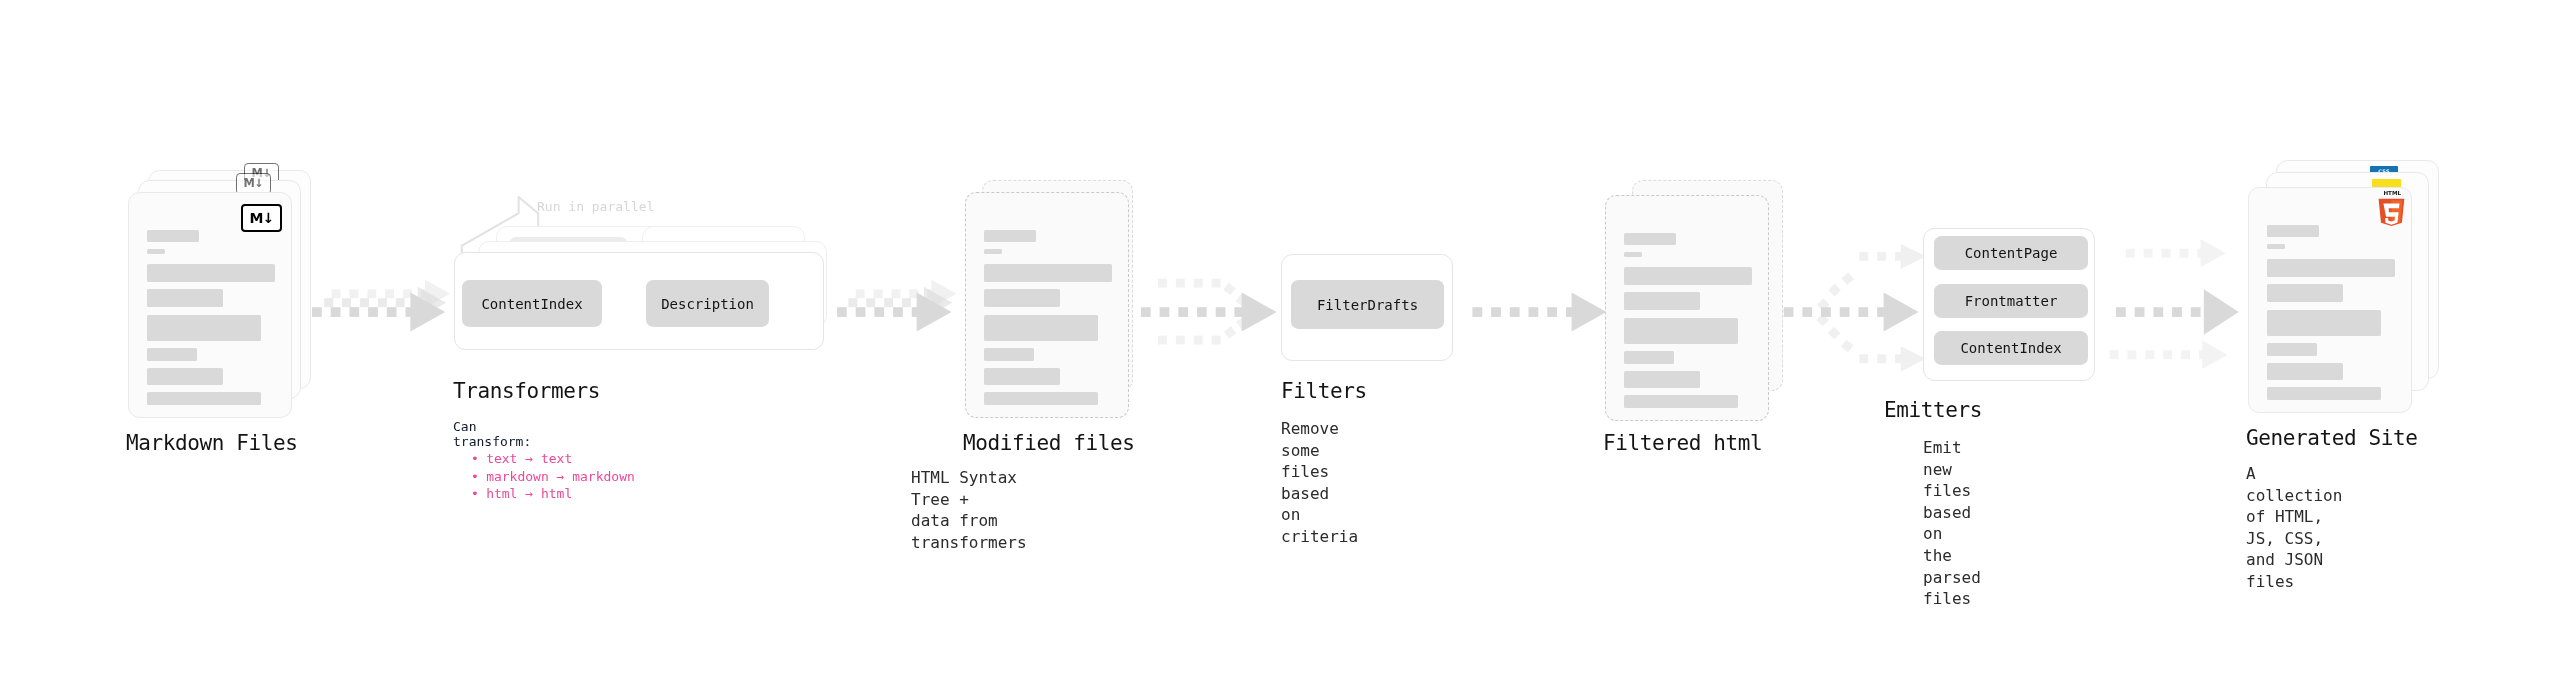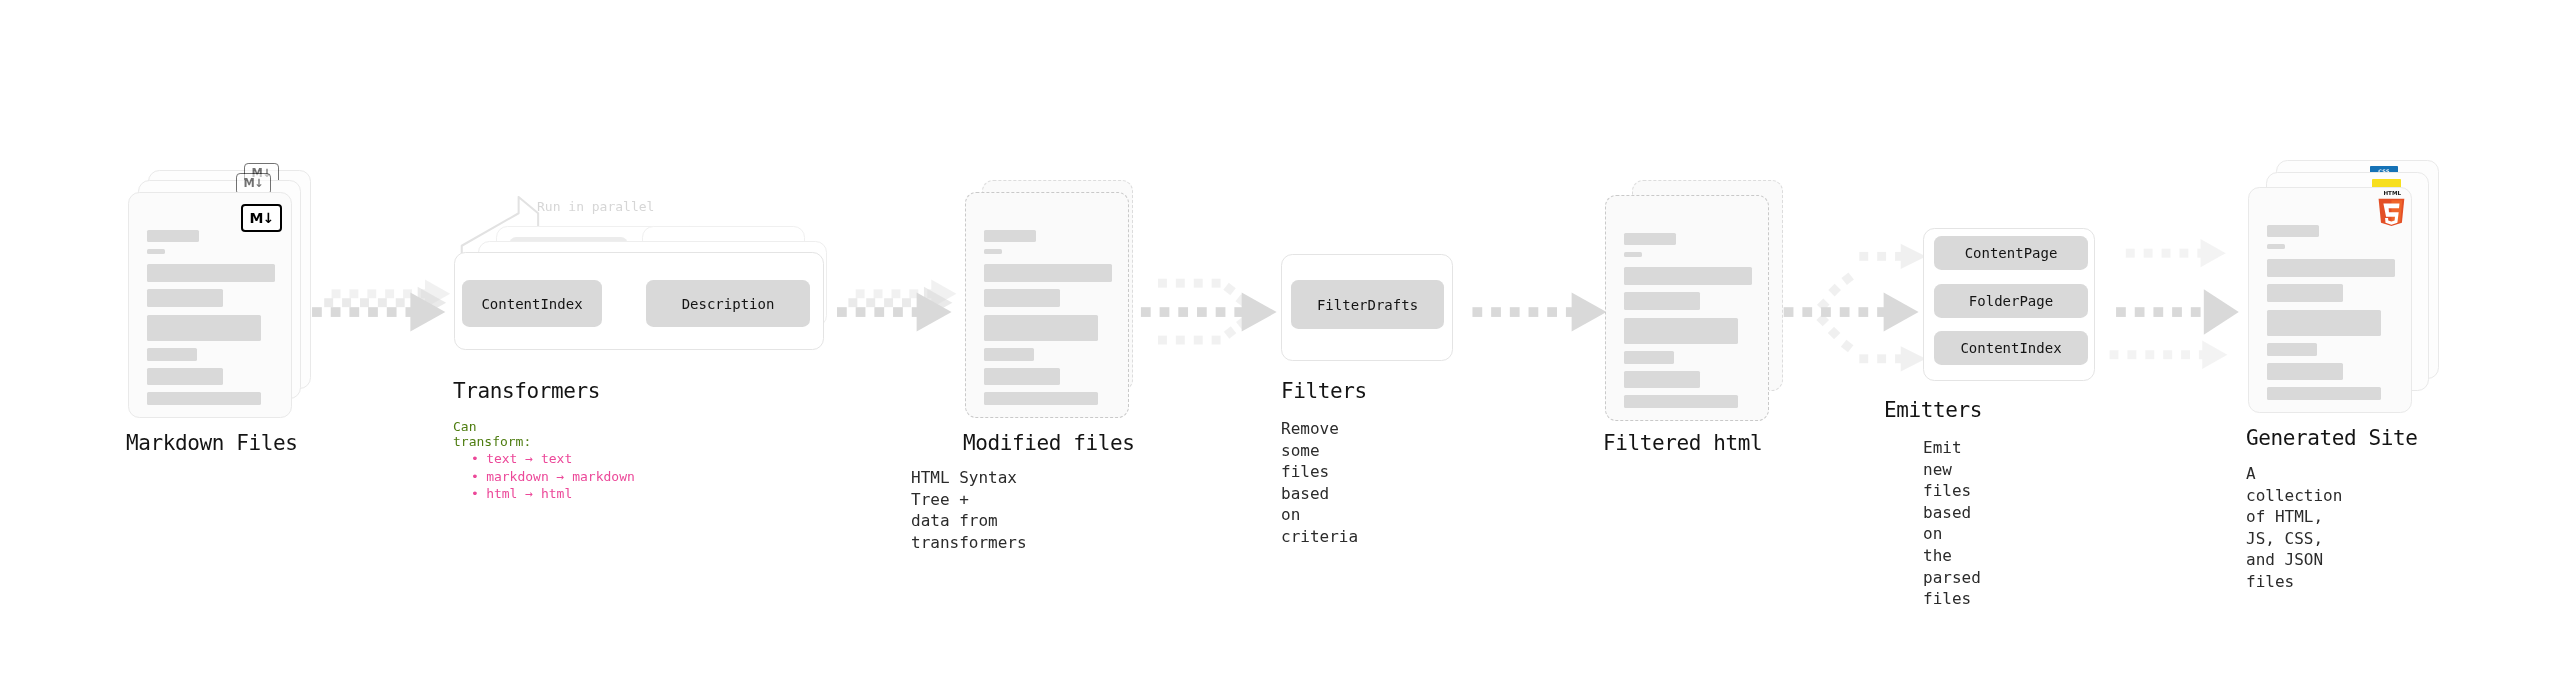--- a/index.html
+++ b/index.html
@@ -74,21 +74,21 @@
     letter-spacing: -0.4px;
     white-space: nowrap;
   }
   .caption {
     position: absolute;
     font-size: 16px;
     line-height: 1.35;
     color: #2b2b2b;
     white-space: pre-line;
   }
-  .caption-head { position:absolute; font-size:13px; color:#4d7c0f; }
+  .caption-head { position:absolute; font-size:13px; color:#0f172a; }
   .bullets { position:absolute; font-size:13px; line-height:1.35; color:#ec4899; margin:10px; padding:0; list-style:none; }
   .bullets li { white-space: nowrap; }
   .bullets li::before { content:"\2022"; margin-right: 7.3px; }
 
   
   .box {
     position: absolute;
     border: 1.6px solid #e4e4e4;
     border-radius: 11.4px;
     background: #fff;
@@ -201,21 +201,21 @@
           <polygon points="60,6 74,12 60,18"></polygon>
         <line x1="8" y1="33" x2="62" y2="33" stroke="#e2e2e2"></line>
           <polygon points="62,27 76,33 62,39" fill="#e2e2e2"></polygon>
         <line x1="4" y1="54" x2="66" y2="54" stroke="#d8d8d8"></line>
           <polygon points="66,47 82,54 66,61" fill="#d8d8d8"></polygon>
       </g>
     </svg>
 
     <div class="box" style="left:454px; top:252px; width:370px; height:98px;"></div>
     <div class="pill" style="left:462px; top:280px; width:140px; height:47px;">ContentIndex</div>
-    <div class="pill" style="left:646px; top:280px; width:164px; height:47px;">Description</div>
+    <div class="pill" style="left:646px; top:280px; width:123px; height:47px;">Description</div>
 
     <div class="title" style="left:453px; top:379px;">Transformers</div>
     <div class="caption-head" style="left:453px; top:419px;">Can transform:</div>
     <ul class="bullets" style="left:461px; top:440px;">
       <li>text → text</li>
       <li>markdown → markdown</li>
       <li>html → html</li>
     </ul>
   </div>
 
@@ -362,21 +362,21 @@
         <rect x="2287" y="378" width="12" height="12"></rect>
           <rect x="2310" y="378" width="12" height="12"></rect>
         <polygon points="2318,360 2361,384 2318,408"></polygon>
       </g>
     </g>
   </svg>
 
   <div class="node">
     <div class="box" style="left:1923px; top:228px; width:172px; height:153px;"></div>
     <div class="pill" style="left:1934px; top:236px; width:154px; height:34px;">ContentPage</div>
-    <div class="pill" style="left:1934px; top:284px; width:154px; height:34px;">FolderPage</div>
+    <div class="pill" style="left:1934px; top:284px; width:154px; height:34px;">Frontmatter</div>
     <div class="pill" style="left:1934px; top:331px; width:154px; height:34px;">ContentIndex</div>
     <div class="title" style="left:1884px; top:398px;">Emitters</div>
     <div class="caption" style="left:1923px; top:437px;">Emit new files based on
 the parsed files</div>
   </div>
 
   <svg class="overlay" width="2576" height="681" viewBox="0 0 3170 838">
     <g fill="#d9d9d9">
       <g opacity="0.30">
         <rect x="2616" y="306" width="11" height="11"></rect>

